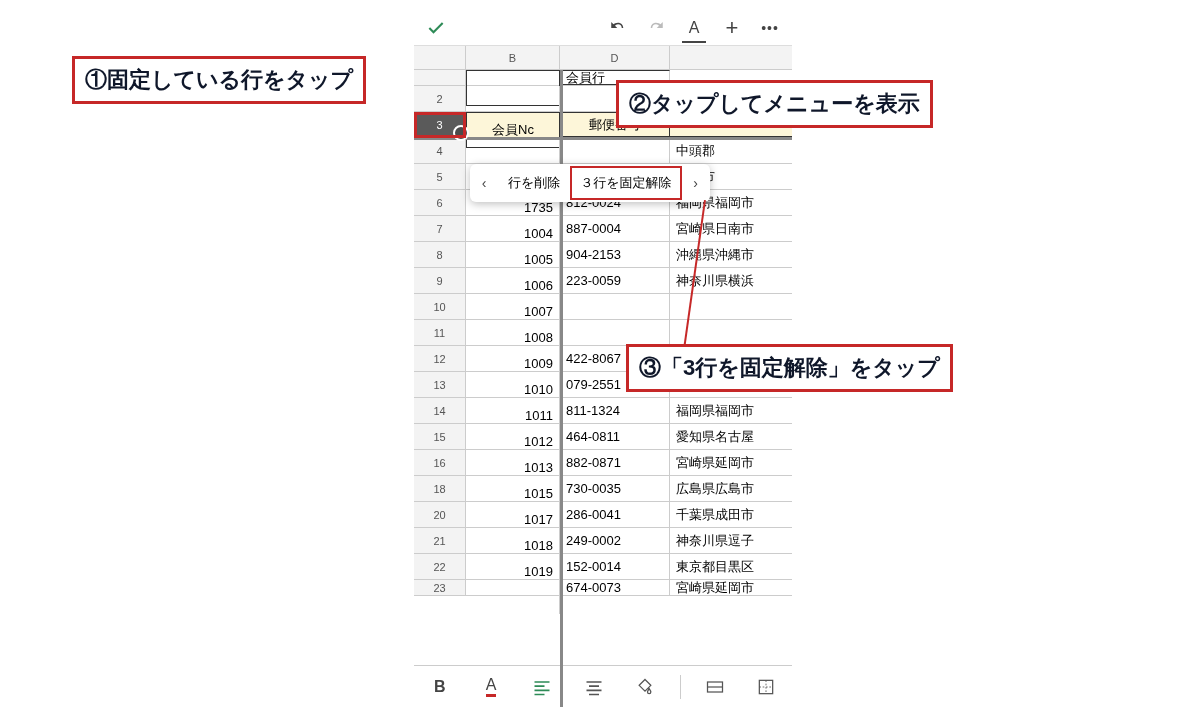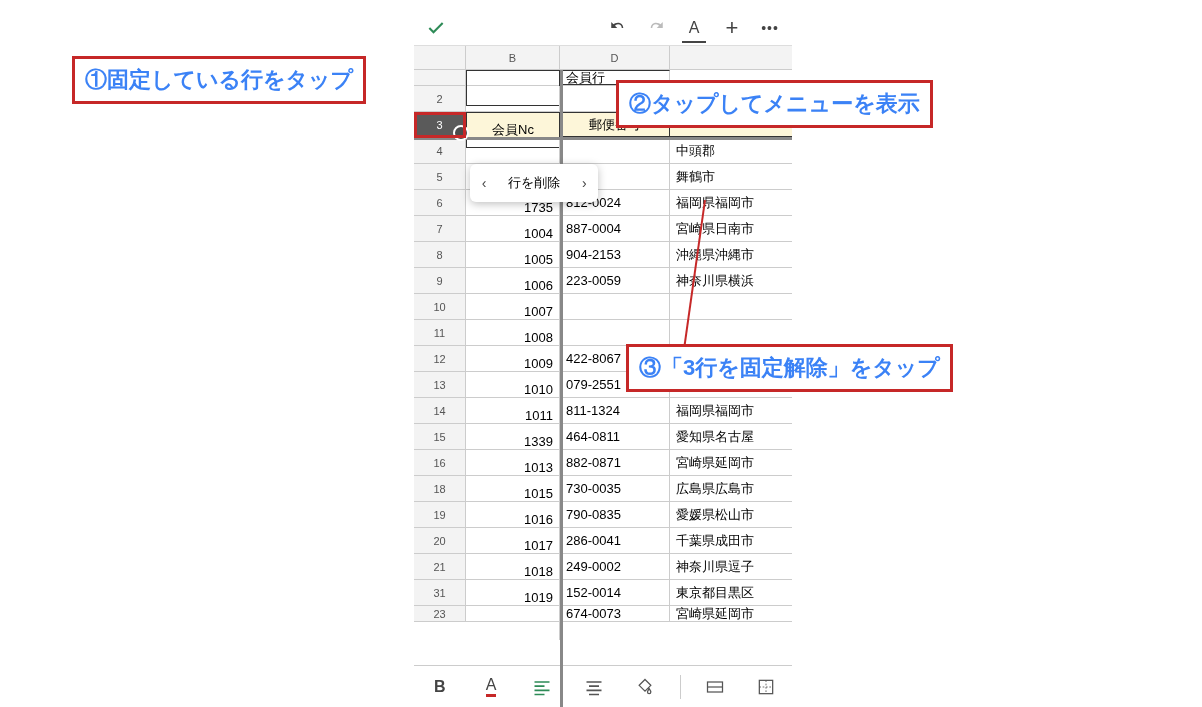--- a/index.html
+++ b/index.html
@@ -119,21 +119,21 @@
     height:42px; border-top:1px solid #ccc;
     display:flex; align-items:center; justify-content:space-around;
     background:#fff;
   }
   .fb { width:34px; height:28px; display:flex; align-items:center; justify-content:center; color:#444; font-size:16px; }
   .fb svg { width:20px; height:20px; }
   
   .anno {
     position:absolute;
     border:3px solid #c62828;
-    color:#3b82f6;
+    color:#0f172a;
     background:#fff;
     font-weight:700;
     font-size:22px;
     padding:6px 10px;
     display:flex; align-items:center;
     z-index:60;
     white-space:nowrap;
   }
   .anno1 { left:72px; top:56px; }
   .anno2 { left:616px; top:80px; }
@@ -276,71 +276,66 @@
           <div class="cE">北海道空知郡</div>
         </div>
         <div class="row">
           <div class="rh">14</div>
           <div class="cB">1011</div>
           <div class="cD">811-1324</div>
           <div class="cE">福岡県福岡市</div>
         </div>
         <div class="row">
           <div class="rh">15</div>
-          <div class="cB">1339</div>
+          <div class="cB">1012</div>
           <div class="cD">464-0811</div>
           <div class="cE">愛知県名古屋</div>
         </div>
         <div class="row">
           <div class="rh">16</div>
           <div class="cB">1013</div>
           <div class="cD">882-0871</div>
           <div class="cE">宮崎県延岡市</div>
         </div>
         <div class="row">
           <div class="rh">18</div>
           <div class="cB">1015</div>
           <div class="cD">730-0035</div>
           <div class="cE">広島県広島市</div>
         </div>
         <div class="row">
-          <div class="rh">19</div>
-          <div class="cB">1016</div>
-          <div class="cD">790-0835</div>
-          <div class="cE">愛媛県松山市</div>
-        </div>
-        <div class="row">
           <div class="rh">20</div>
           <div class="cB">1017</div>
           <div class="cD">286-0041</div>
           <div class="cE">千葉県成田市</div>
         </div>
         <div class="row">
           <div class="rh">21</div>
           <div class="cB">1018</div>
           <div class="cD">249-0002</div>
           <div class="cE">神奈川県逗子</div>
         </div>
         <div class="row">
-          <div class="rh">31</div>
+          <div class="rh">22</div>
           <div class="cB">1019</div>
           <div class="cD">152-0014</div>
           <div class="cE">東京都目黒区</div>
         </div>
         <div class="row partial">
           <div class="rh">23</div>
           <div class="cB"></div>
           <div class="cD">674-0073</div>
           <div class="cE">宮崎県延岡市</div>
         </div>
       </div>
 
     <div class="ctx">
       <div class="arrow">‹</div>
       <div class="mi">行を削除</div>
+      <div class="mi boxed">３行を固定解除</div>
       <div class="arrow">›</div>
     </div>
   </div>
 
   <div class="toolbar-bottom">
     <div class="fb" style="font-weight:700;">B</div>
     <div class="fb">
       <span style="border-bottom:3px solid #c62828; font-weight:500;">A</span>
     </div>
     <div class="fb" style="color:#2e8b57">

